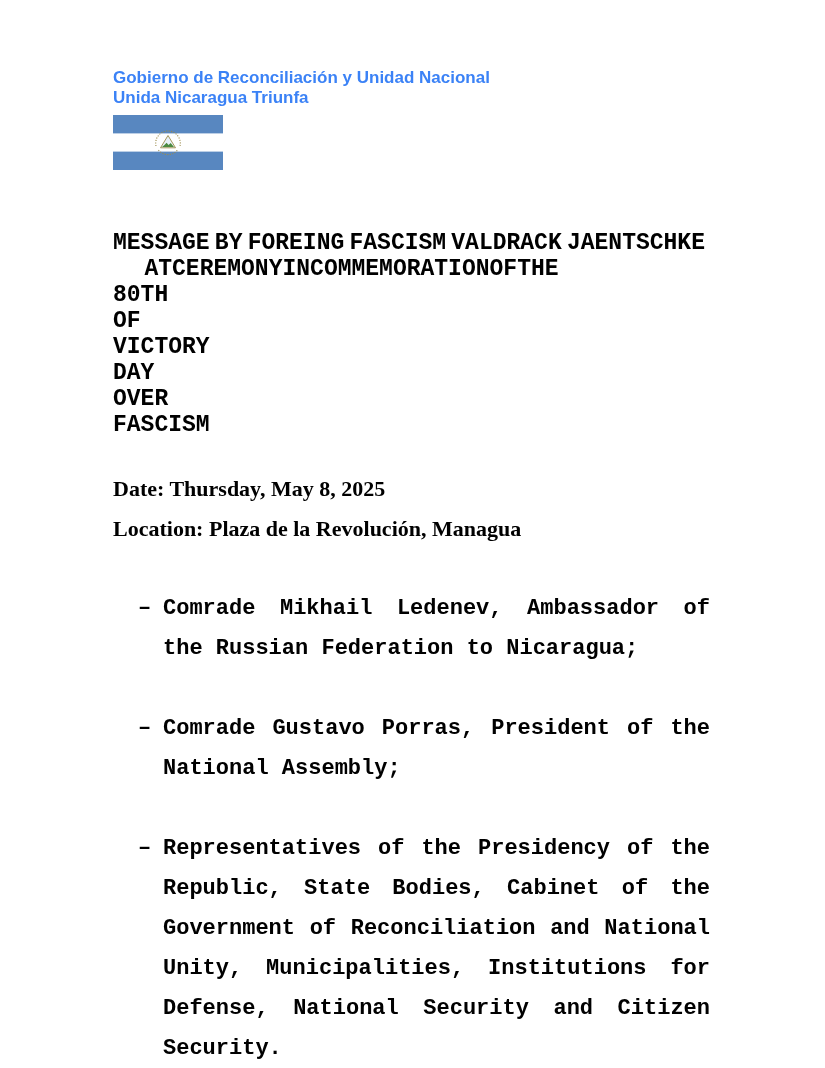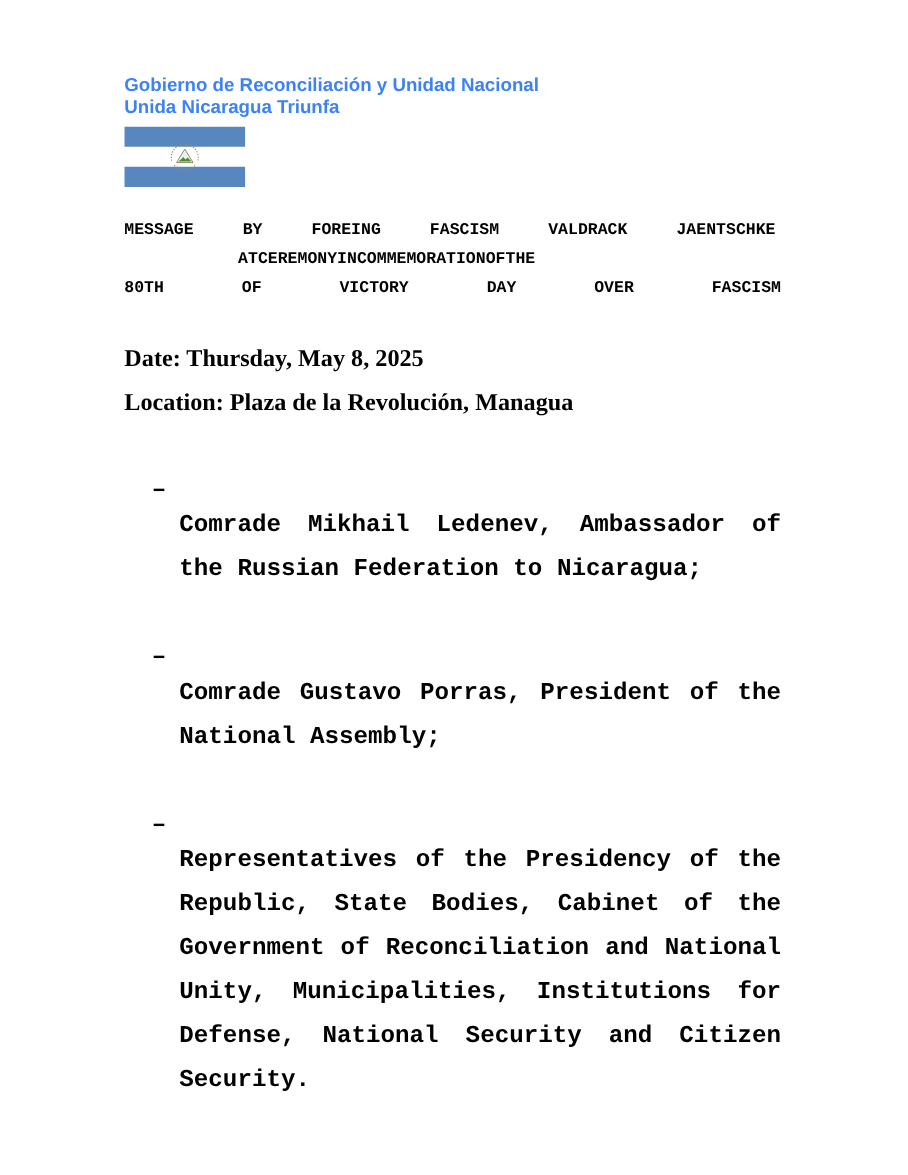--- a/index.html
+++ b/index.html
@@ -28,34 +28,34 @@
   }
   
   .flag {
     display: block;
     margin-top: 7px;
     width: 110px;
     height: 55px;
   }
   
   .title {
-    margin-top: 27px;
+    margin-top: 60px;
     font-family: "Liberation Mono", "DejaVu Sans Mono", monospace;
     font-weight: bold;
-    font-size: 15px;
+    font-size: 23px;
     line-height: 26px;
   }
   .title-line {
     display: flex;
     justify-content: space-between;
     white-space: nowrap;
   }
   .title-line.tl1 { width: 592px; }
   .title-line.tl2 { width: 477px; justify-content: center; }
-  .title-line.tl3 { width: 597px; }
+  .title-line.tl3 { width: 597px; flex-direction: column; }
   
   .meta {
     margin-top: 31px;
     font-family: Liberation Serif, serif;
     font-weight: bold;
     font-size: 22px;
     line-height: 40px;
   }
   .meta-line { white-space: nowrap; }
   
@@ -73,21 +73,20 @@
   }
   .bullet .marker {
     flex: none;
     width: 50px;
     padding-left: 25px;
     box-sizing: border-box;
   }
   .bullet .btext {
     width: 547px;
     text-align: justify;
-    margin-top: 32px;
   }
 </style>
 </head>
 <body>
 
 <div class="page">
 
   <div>
     <div class="header-line">Gobierno de Reconciliación y Unidad Nacional</div>
     <div class="header-line">Unida Nicaragua Triunfa</div>

